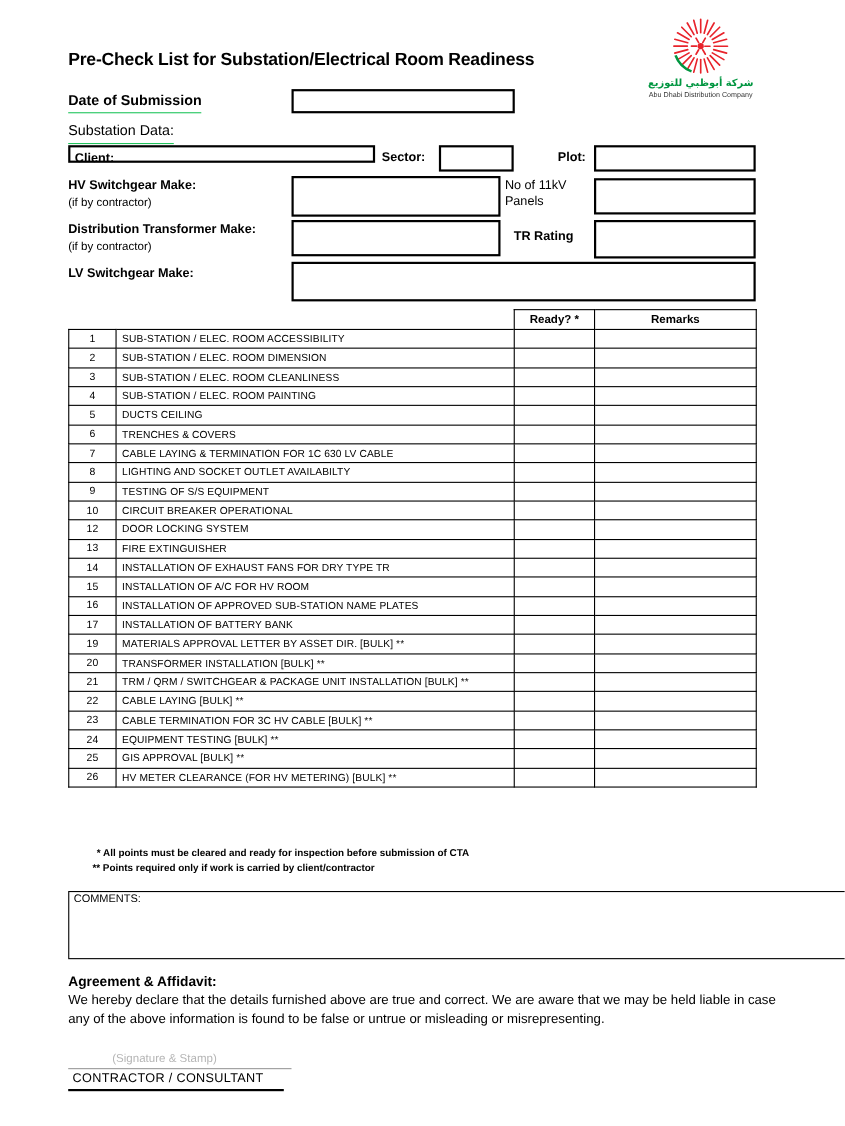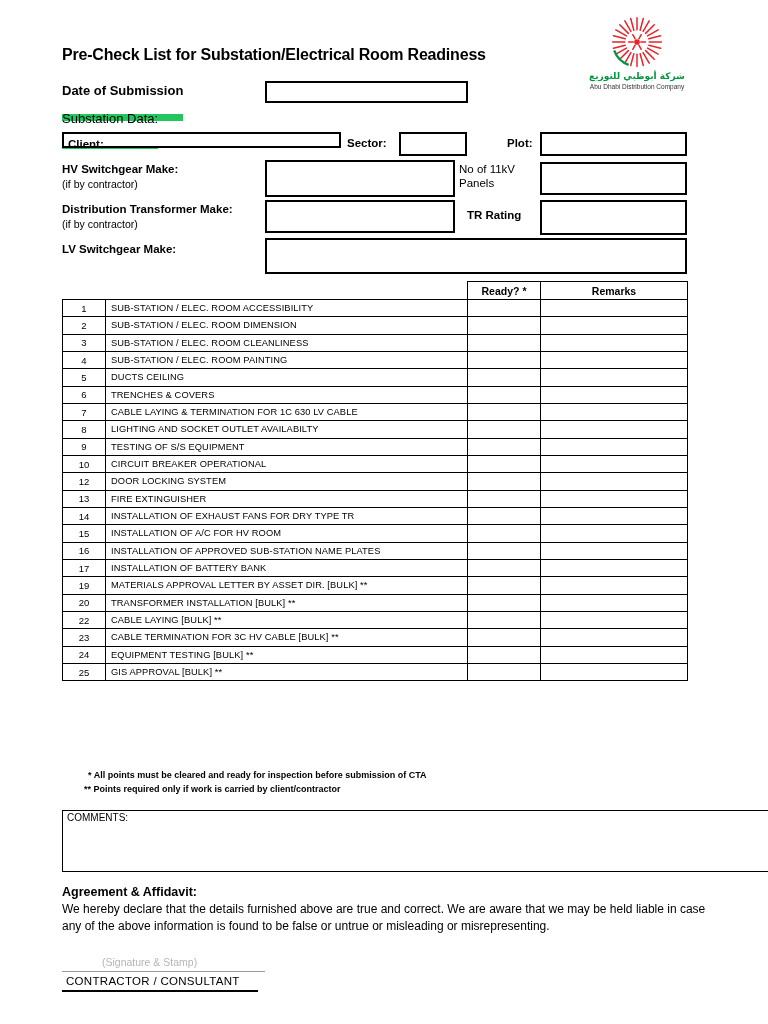--- a/index.html
+++ b/index.html
@@ -1,20 +1,20 @@
 <!DOCTYPE html>
 <html><head>
 <meta charset="utf-8">
 <style>
   * { margin:0; padding:0; box-sizing:border-box; }
   html,body { background:#fff; }
   body { font-family:"Liberation Sans", sans-serif; color:#000; }
   .page { position:relative; width:768px; height:1024px; background:#fff; overflow:hidden; }
   .abs { position:absolute; }
-  .ul { border-bottom:7px solid #22c55e; padding-bottom:16px; display:inline-block; }
+  .ul { border-bottom:1px solid #22c55e; padding-bottom:4px; display:inline-block; }
   .box { position:absolute; border:2px solid #000; background:#fff; }
 
   .title { left:62px; top:46px; font-size:16px; font-weight:bold; letter-spacing:-0.2px; }
 
   .logo { left:583px; top:12px; width:108px; text-align:center; }
   .logo svg { display:block; margin:0 auto; }
   .logo-ar { font-family:"DejaVu Sans", sans-serif; font-size:9px; color:#009640; font-weight:bold; line-height:1.1; }
   .logo-en { font-size:6.5px; color:#333; margin-top:1px; }
 
   .date-label { left:62px; top:83px; font-size:13px; font-weight:bold; }
@@ -256,40 +256,52 @@
           <td class="ready"></td>
           <td class="remarks"></td>
         </tr>
         <tr>
           <td class="num">20</td>
           <td class="desc">TRANSFORMER INSTALLATION [BULK] **</td>
           <td class="ready"></td>
           <td class="remarks"></td>
         </tr>
         <tr>
+          <td class="num">21</td>
+          <td class="desc">TRM / QRM / SWITCHGEAR &amp; PACKAGE UNIT INSTALLATION [BULK] **</td>
+          <td class="ready"></td>
+          <td class="remarks"></td>
+        </tr>
+        <tr>
           <td class="num">22</td>
           <td class="desc">CABLE LAYING [BULK] **</td>
           <td class="ready"></td>
           <td class="remarks"></td>
         </tr>
         <tr>
           <td class="num">23</td>
           <td class="desc">CABLE TERMINATION FOR 3C HV CABLE [BULK] **</td>
           <td class="ready"></td>
           <td class="remarks"></td>
         </tr>
         <tr>
           <td class="num">24</td>
           <td class="desc">EQUIPMENT TESTING [BULK] **</td>
           <td class="ready"></td>
           <td class="remarks"></td>
         </tr>
         <tr>
           <td class="num">25</td>
           <td class="desc">GIS APPROVAL [BULK] **</td>
+          <td class="ready"></td>
+          <td class="remarks"></td>
+        </tr>
+        <tr>
+          <td class="num">26</td>
+          <td class="desc">HV METER CLEARANCE (FOR HV METERING) [BULK] **</td>
           <td class="ready"></td>
           <td class="remarks"></td>
         </tr>
       </tbody>
   </table>
 
   <div class="abs footnote1">*  All points must be cleared and ready for inspection before submission of CTA</div>
   <div class="abs footnote2">** Points required only if work is carried by client/contractor</div>
 
   <div class="abs comments-box">

